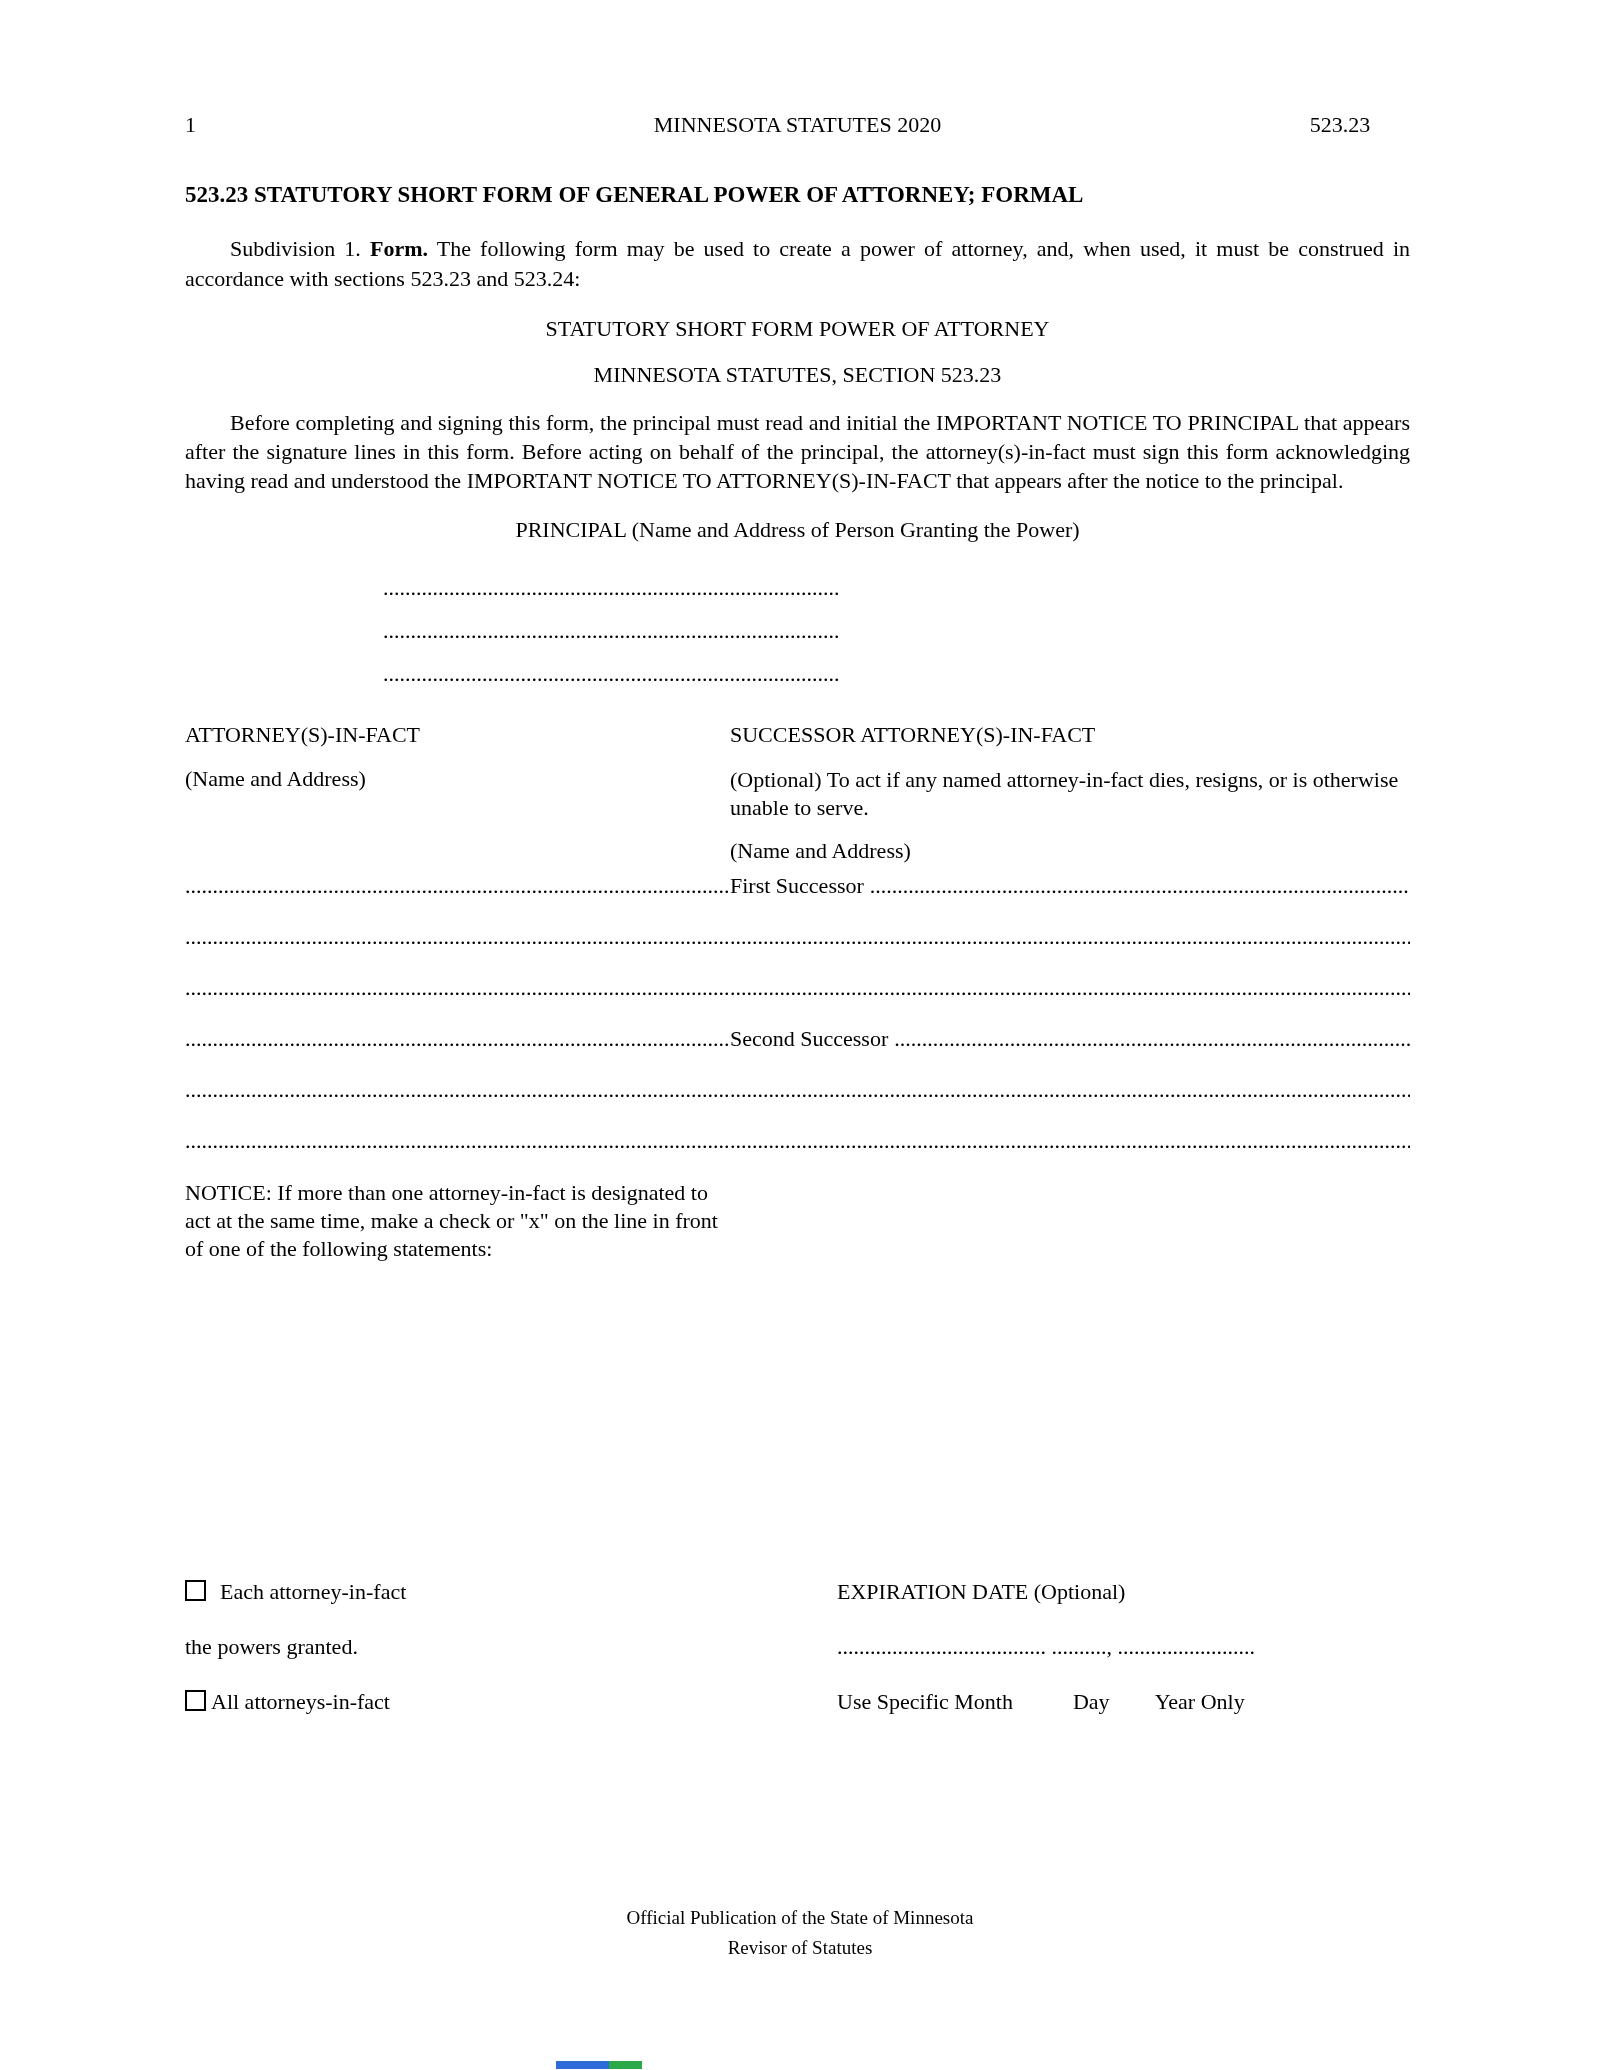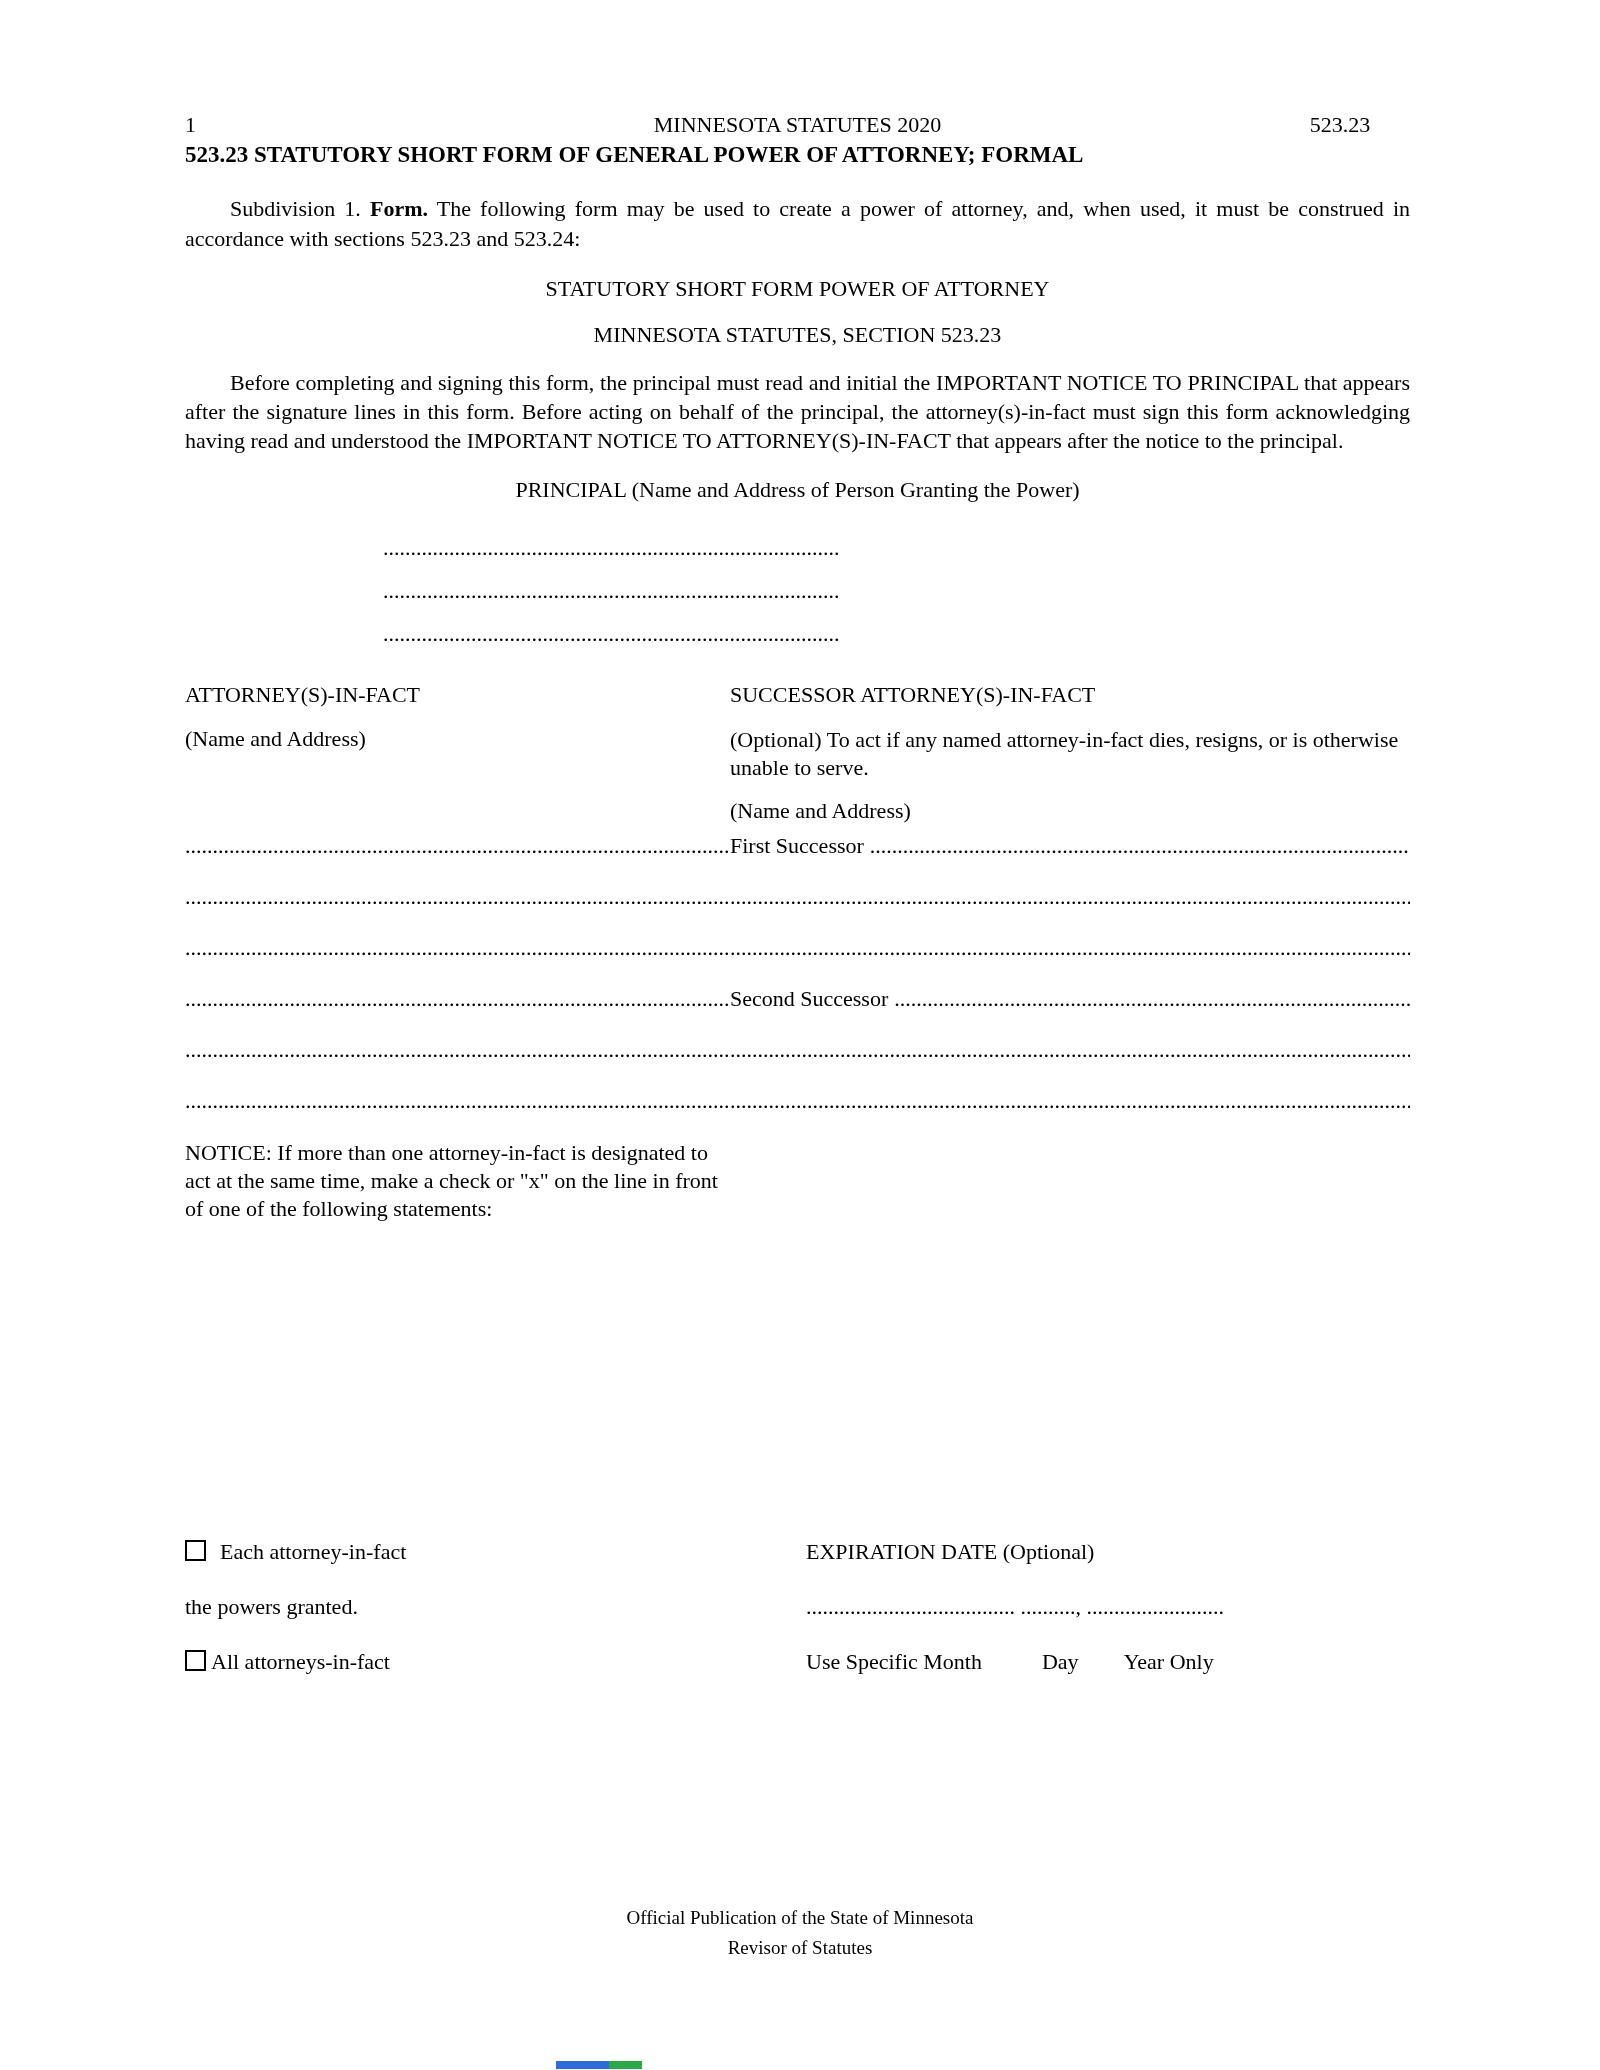--- a/index.html
+++ b/index.html
@@ -22,20 +22,21 @@
   .pg-header {
     display: flex;
     align-items: baseline;
     font-size: 22px;
   }
   .pg-header .left  { width: 140px; text-align: left; }
   .pg-header .mid   { flex: 1; text-align: center; }
   .pg-header .right { width: 140px; text-align: center; }
 
   .statute-heading {
+    margin-top: 40px;
     font-weight: bold;
     font-size: 23px;
     line-height: 34px;
   }
   .para {
     text-indent: 45px;
     text-align: justify;
     line-height: 30px;
   }
   .center-line { text-align: center; }
@@ -79,21 +80,21 @@
 
   .notice-text {
     margin-top: 0;
     line-height: 28px;
     text-align: left;
   }
 
   .options {
     margin-top: 294px;
     display: flex;
-    gap: 76px;
+    gap: 107px;
   }
   .opt-left  { width: 545px; }
   .opt-right { flex: 1; min-width: 0; }
   .opt-row   { height: 55px; display: flex; align-items: flex-start; }
   .checkbox {
     width: 21px;
     height: 21px;
     border: 2px solid #000000;
     box-sizing: border-box;
     display: inline-block;

